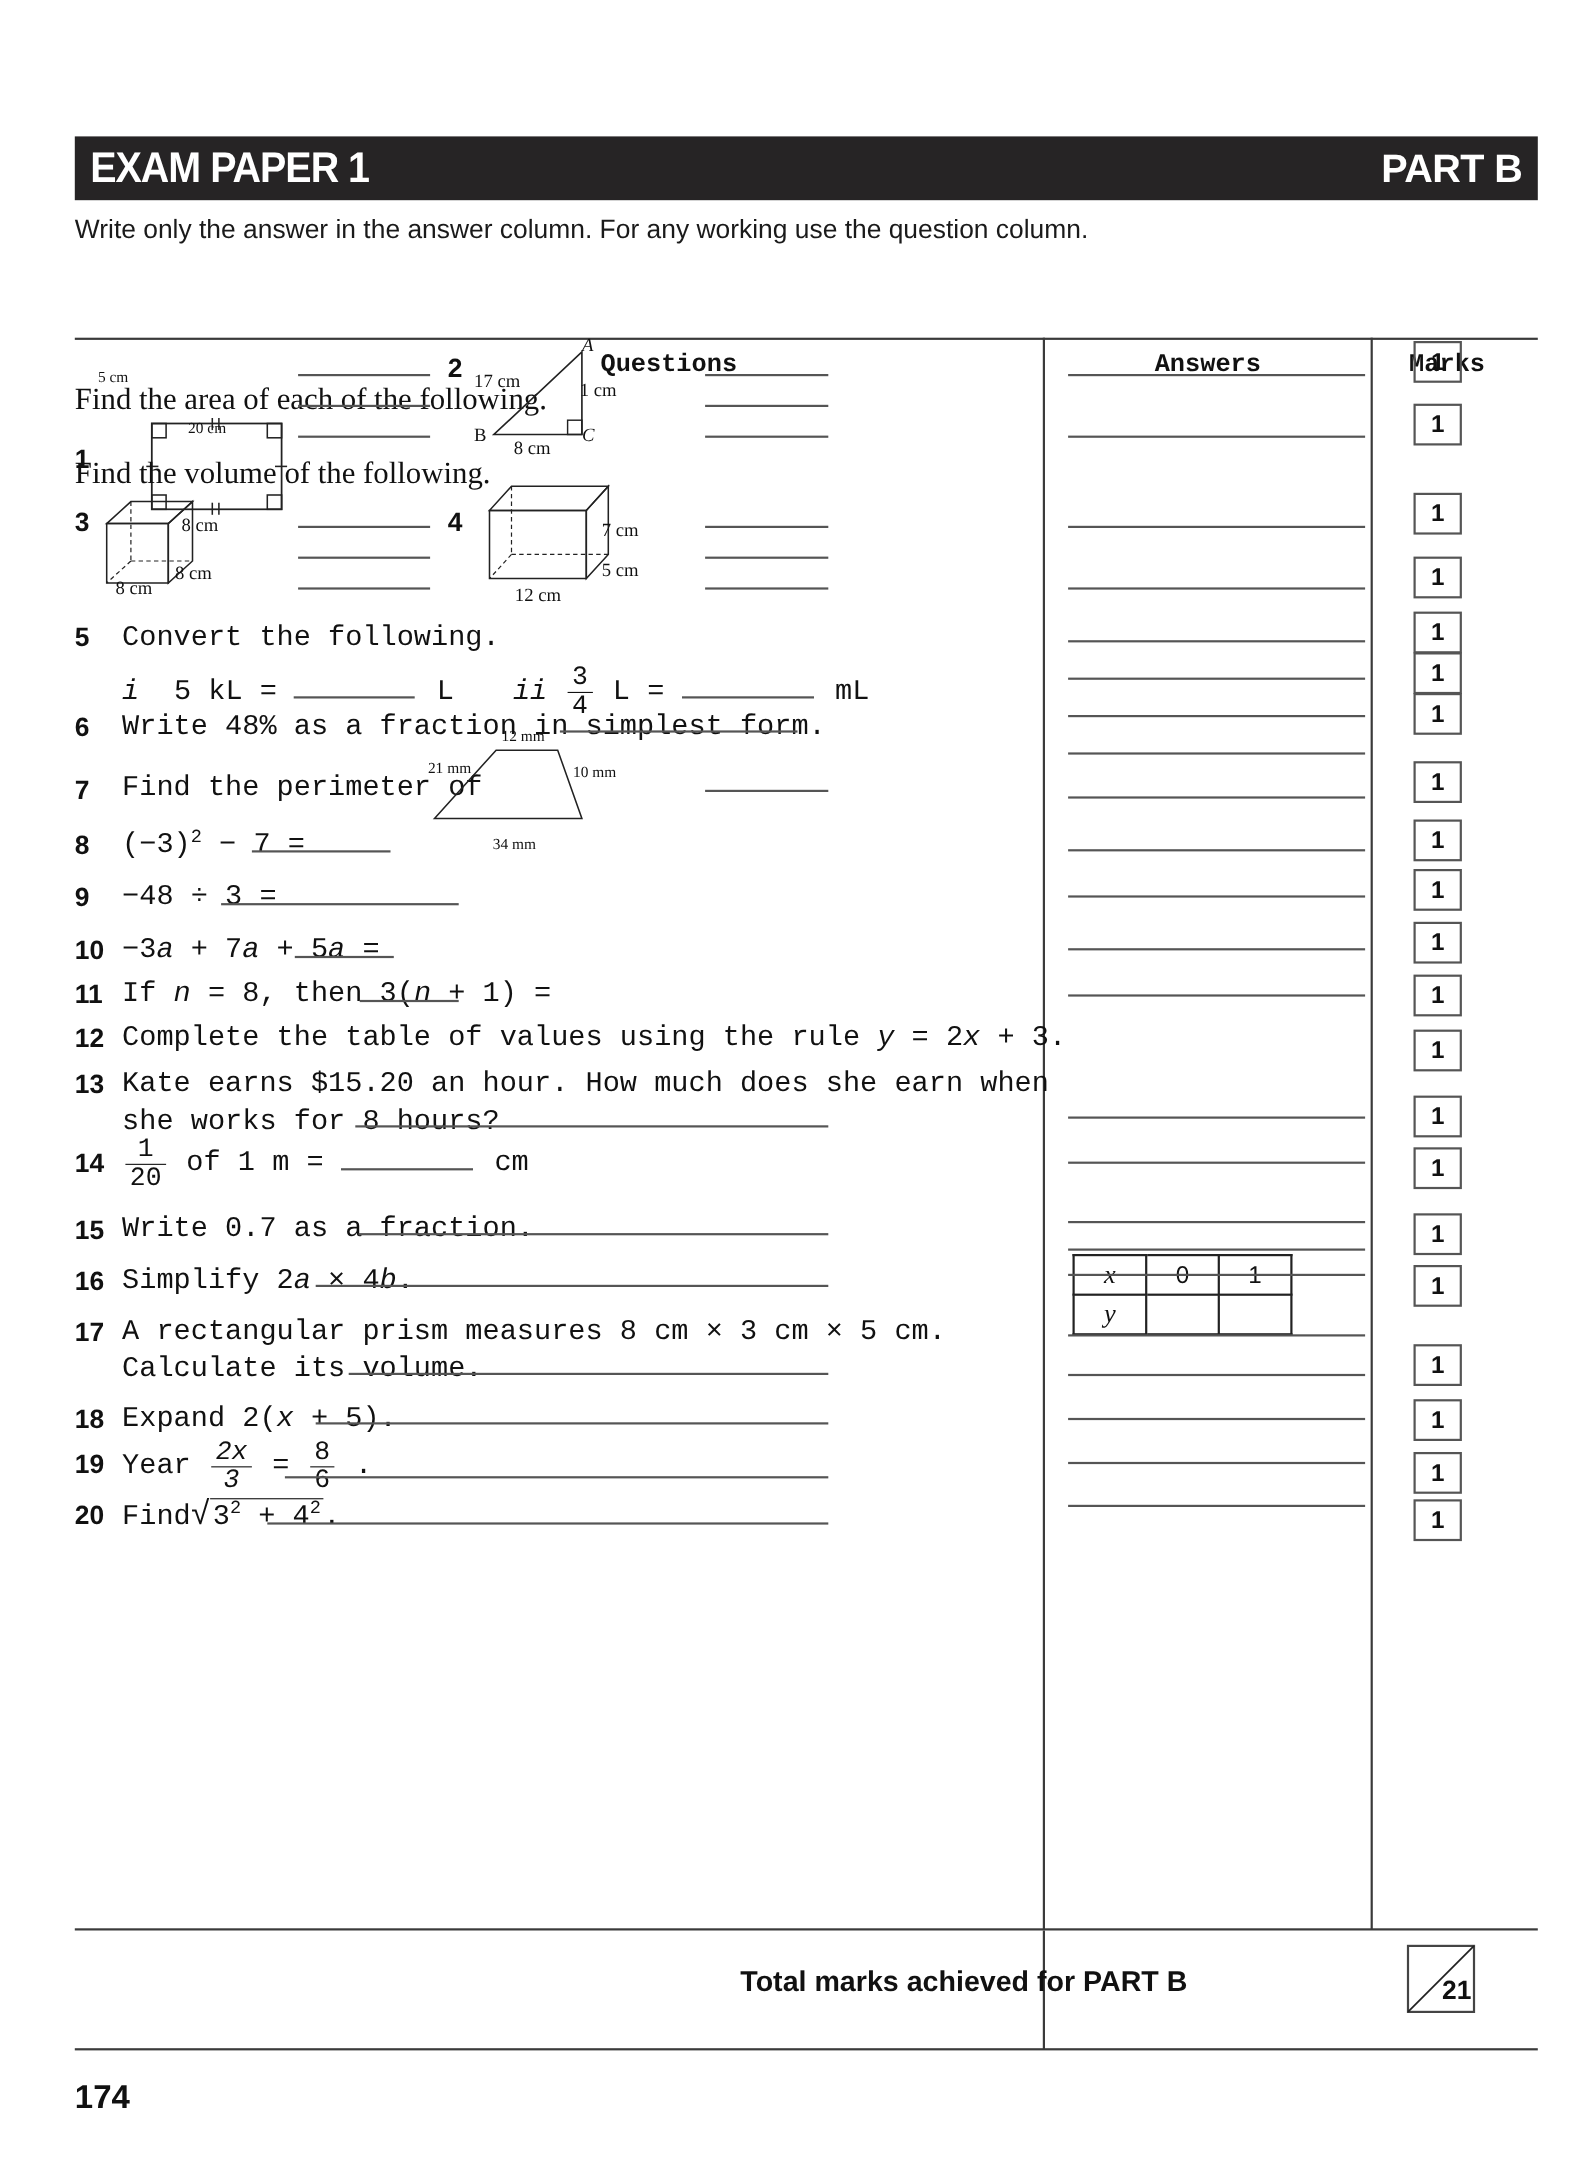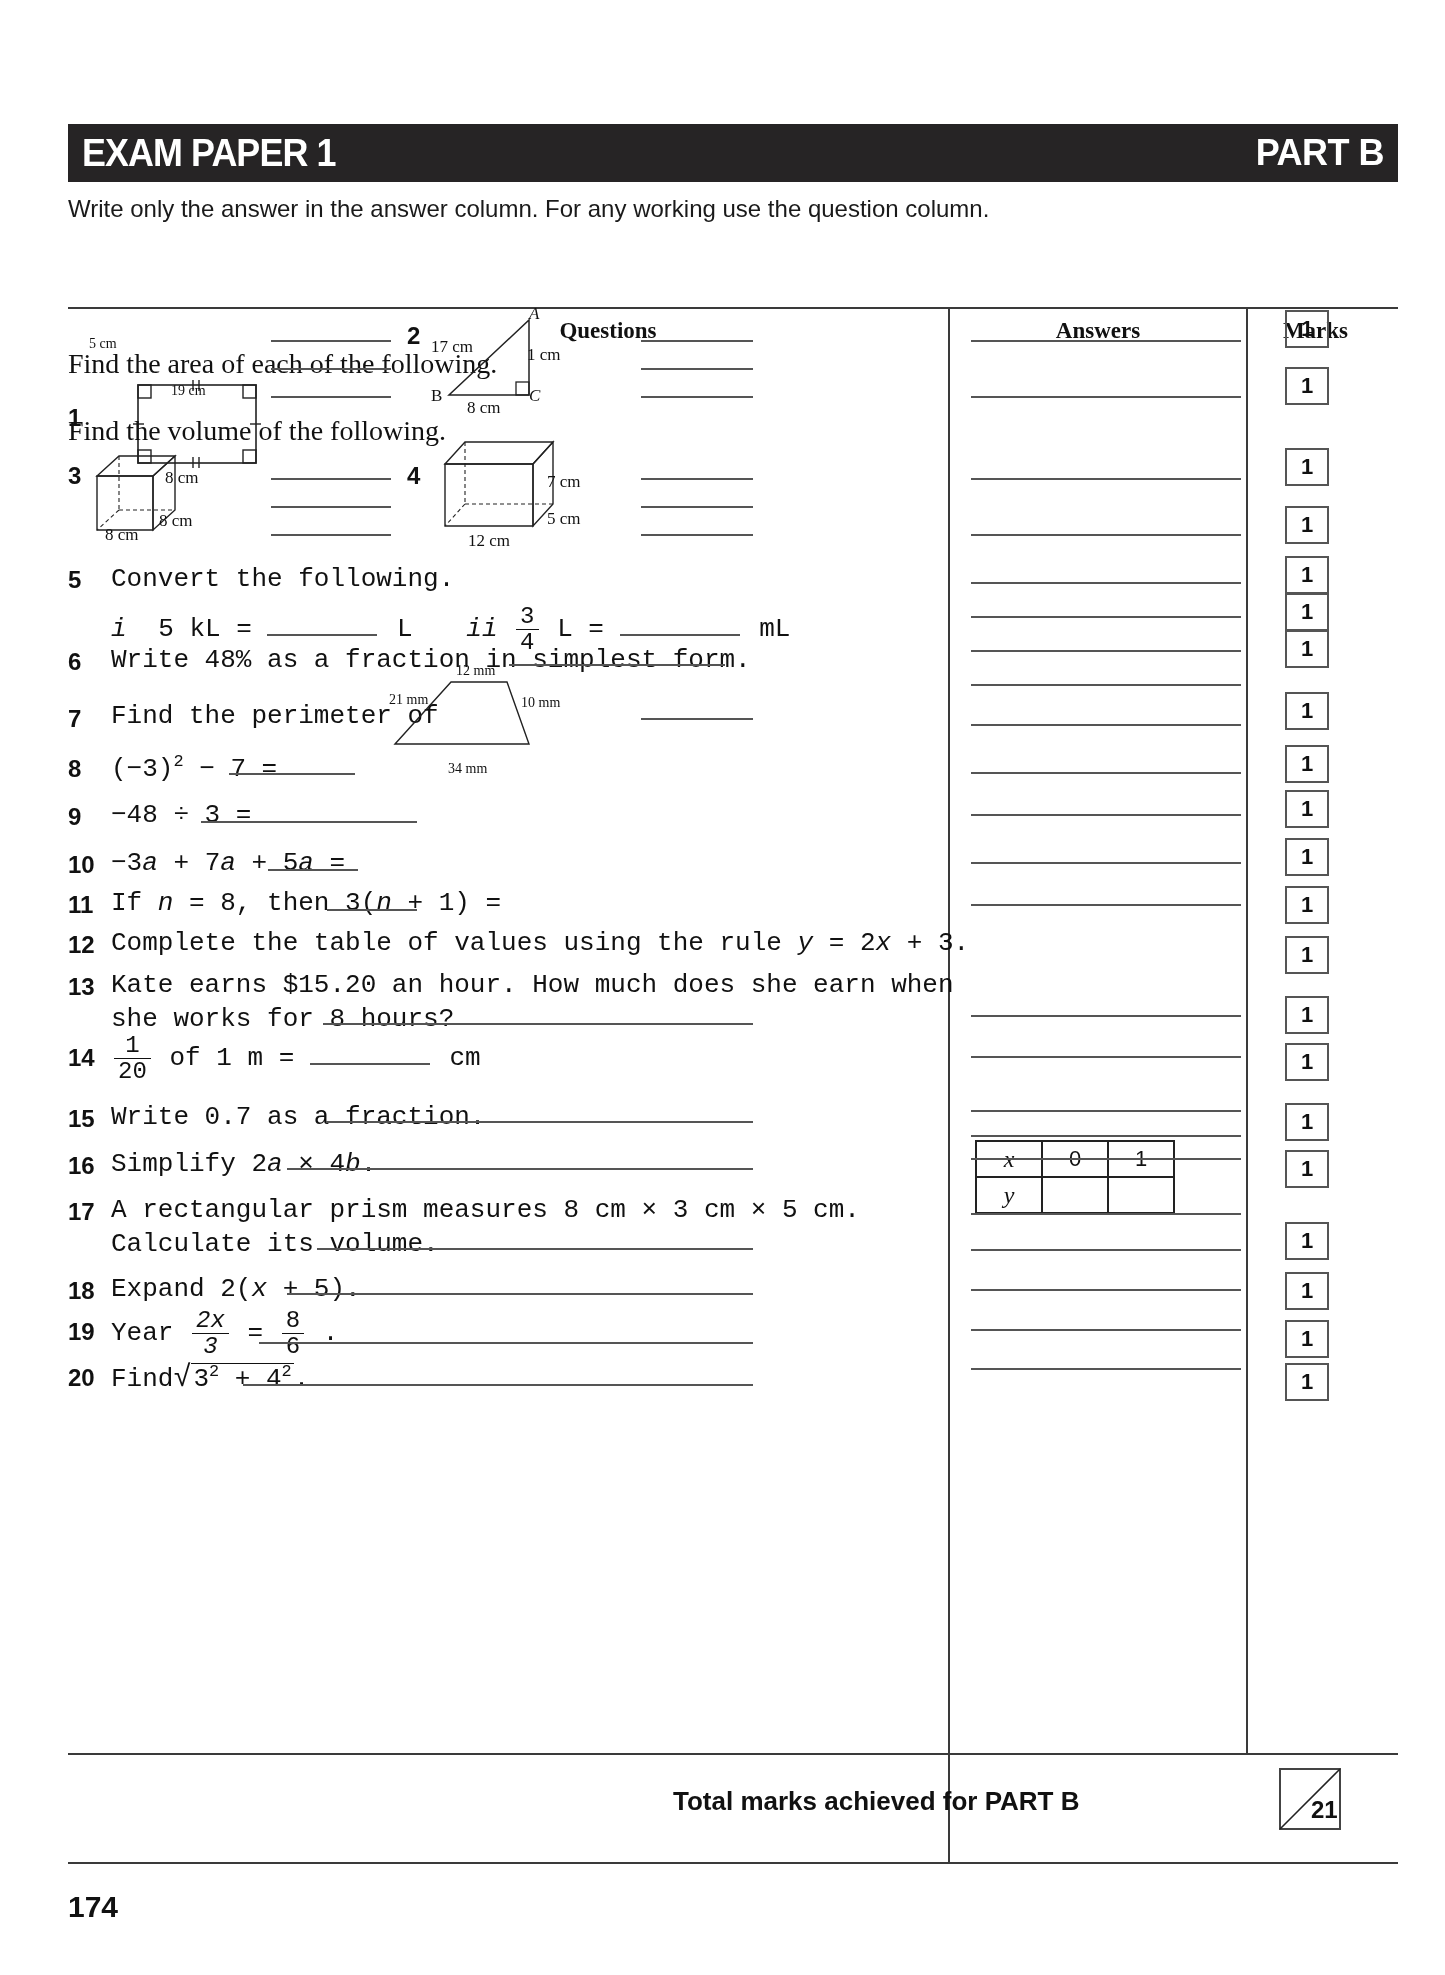--- a/index.html
+++ b/index.html
@@ -20,21 +20,21 @@
                font-family:"Liberation Sans",sans-serif;font-size:24px;color:#1a1a1a;}
 
   
   .rule-top{position:absolute;left:55px;top:307px;width:1330px;height:2px;background:#3a3a3a;}
   .rule-bot{position:absolute;left:55px;top:1753px;width:1330px;height:2px;background:#3a3a3a;}
   .rule-foot{position:absolute;left:55px;top:1862px;width:1330px;height:2px;background:#3a3a3a;}
   .vline-a{position:absolute;left:935px;top:307px;width:2px;height:1447px;background:#3a3a3a;}
   .vline-b{position:absolute;left:1233px;top:307px;width:2px;height:1447px;background:#3a3a3a;}
   .vline-a2{position:absolute;left:935px;top:1755px;width:2px;height:108px;background:#3a3a3a;}
 
-  .col-head{position:absolute;font-family:Liberation Serif, serif;
+  .col-head{position:absolute;font-family:Liberation Mono, monospace;
             font-weight:bold;font-size:23px;color:#111;}
   .ch-q{left:430px;top:318px;width:330px;text-align:center;}
   .ch-a{left:950px;top:318px;width:270px;text-align:center;}
   .ch-m{left:1240px;top:318px;width:125px;text-align:center;}
 
   
   .qnum{position:absolute;font-family:"Liberation Sans",sans-serif;
         font-weight:bold;font-size:24px;color:#111;}
   .qtext{position:absolute;font-family:Liberation Mono, monospace;font-size:26px;
          color:#111;white-space:nowrap;line-height:1.25;}
@@ -119,21 +119,21 @@
     <rect x="5" y="70" width="13" height="13" fill="none" stroke="#222" stroke-width="1.4"></rect>
     <rect x="110" y="70" width="13" height="13" fill="none" stroke="#222" stroke-width="1.4"></rect>
     <line x1="60" y1="0" x2="60" y2="11" stroke="#222" stroke-width="1.4"></line>
     <line x1="66" y1="0" x2="66" y2="11" stroke="#222" stroke-width="1.4"></line>
     <line x1="60" y1="77" x2="60" y2="88" stroke="#222" stroke-width="1.4"></line>
     <line x1="66" y1="77" x2="66" y2="88" stroke="#222" stroke-width="1.4"></line>
     <line x1="0" y1="44" x2="11" y2="44" stroke="#222" stroke-width="1.4"></line>
     <line x1="117" y1="44" x2="128" y2="44" stroke="#222" stroke-width="1.4"></line>
   </svg>
   <div class="flab-sm" style="left:76px;top:336px;">5 cm</div>
-  <div class="flab-sm" style="left:158px;top:383px;">19 cm</div>
+  <div class="flab-sm" style="left:158px;top:383px;">20 cm</div>
   <div class="ln" style="left:258px;top:340px;width:120px;"></div>
   <div class="ln" style="left:258px;top:368px;width:120px;"></div>
   <div class="ln" style="left:258px;top:396px;width:120px;"></div>
 
   <div class="qnum" style="left:394px;top:322px;">2</div>
   <svg style="left:430px;top:310px;" width="120" height="90">
     <polygon points="6,85 86,85 86,10" fill="none" stroke="#222" stroke-width="1.5"></polygon>
     <rect x="73" y="72" width="13" height="13" fill="none" stroke="#222" stroke-width="1.3"></rect>
   </svg>
   <div class="flab-it" style="left:516px;top:304px;">A</div>

